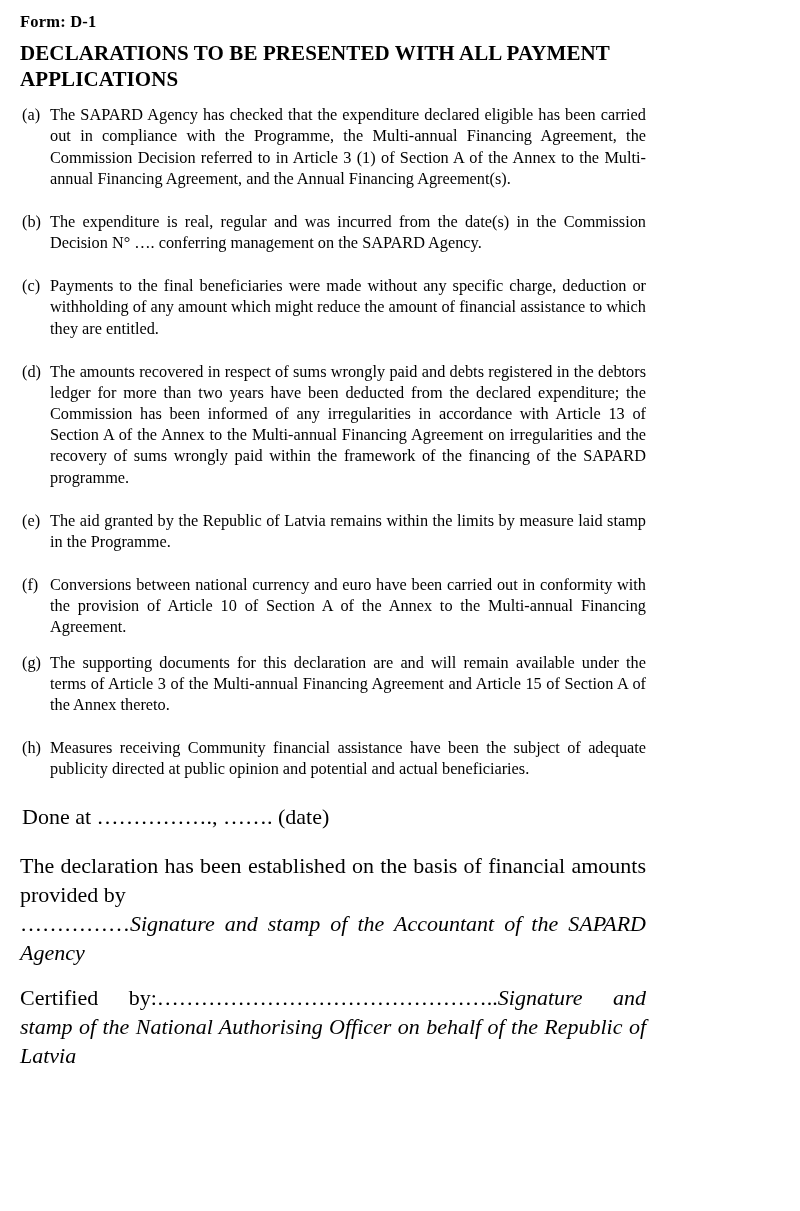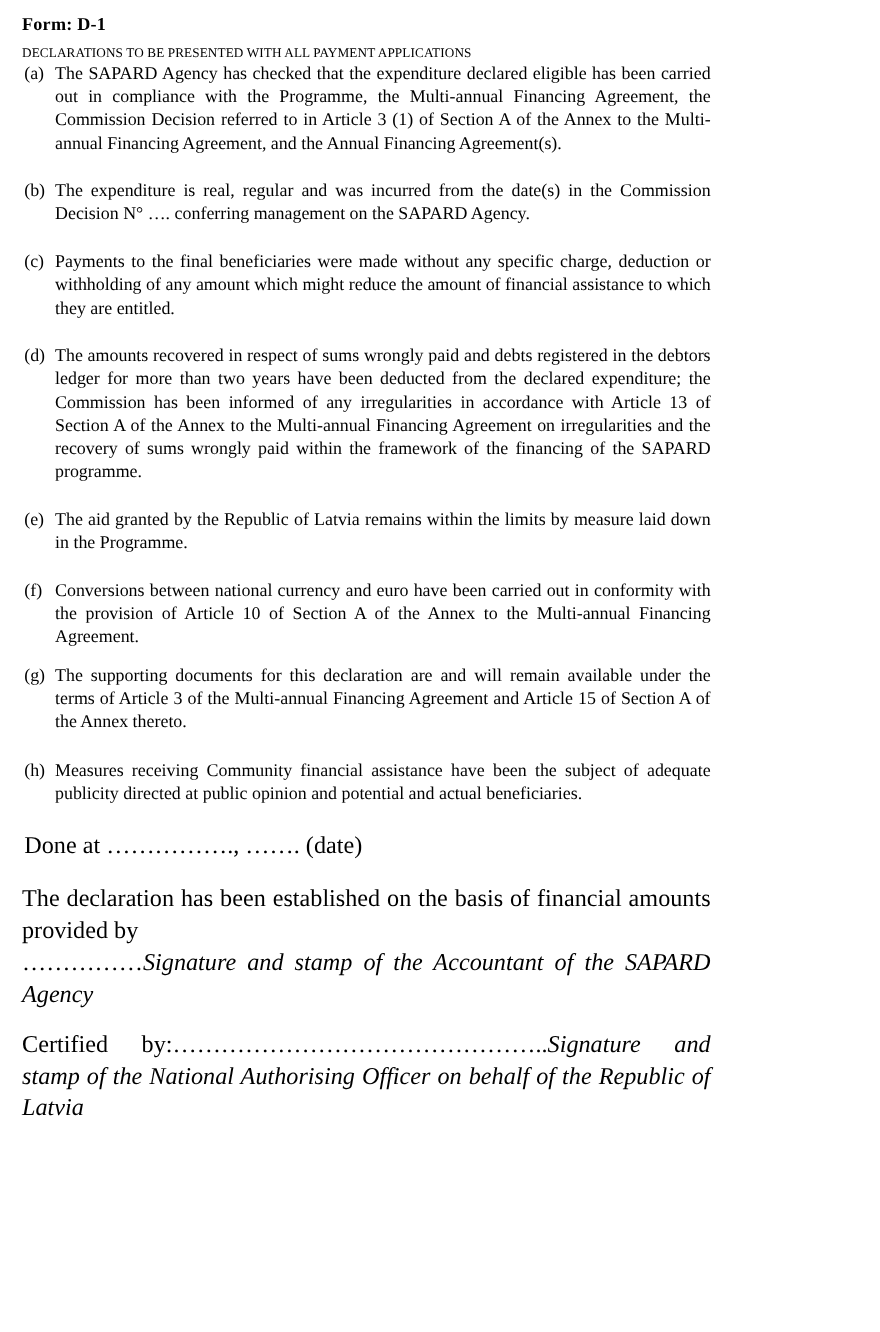--- a/index.html
+++ b/index.html
@@ -20,25 +20,25 @@
     padding: 8px 22px 10px 18px;
     box-sizing: border-box;
   }
   .form-id {
     font-weight: bold;
     font-size: 16.5px;
     letter-spacing: 0.2px;
     margin: 4px 0 9px 2px;
   }
   .doc-title {
-    font-weight: normal;
-    font-size: 12px;
+    font-weight: bold;
+    font-size: 21px;
     line-height: 1.22;
     letter-spacing: 0.1px;
-    margin: 0 0 0 2px;
+    margin: 0 0 12px 2px;
   }
   .doc-subtitle {
     font-weight: bold;
     font-size: 17.5px;
     line-height: 1.22;
     letter-spacing: 0.1px;
     margin: 0 0 18px 2px;
   }
   .clause {
     display: flex;
@@ -111,21 +111,21 @@
     <span class="body">Payments to the final beneficiaries were made without any specific charge, deduction or withholding of any amount which might reduce the amount of financial assistance to which they are entitled.</span>
   </div>
 
   <div class="clause">
     <span class="marker">(d)</span>
     <span class="body">The amounts recovered in respect of sums wrongly paid and debts registered in the debtors ledger for more than two years have been deducted from the declared expenditure; the Commission has been informed of any irregularities in accordance with Article 13 of Section A of the Annex to the Multi-annual Financing Agreement on irregularities and the recovery of sums wrongly paid within the framework of the financing of the SAPARD programme.</span>
   </div>
 
   <div class="clause">
     <span class="marker">(e)</span>
-    <span class="body">The aid granted by the Republic of Latvia remains within the limits by measure laid down in the Programme.</span>
+    <span class="body">The aid granted by the Republic of Latvia remains within the limits by measure laid stamp in the Programme.</span>
   </div>
 
   <div class="clause tight">
     <span class="marker">(f)</span>
     <span class="body">Conversions between national currency and euro have been carried out in conformity with the provision of Article 10 of Section A of the Annex to the Multi-annual Financing Agreement.</span>
   </div>
 
   <div class="clause">
     <span class="marker">(g)</span>
     <span class="body">The supporting documents for this declaration are and will remain available under the terms of Article 3 of the Multi-annual Financing Agreement and Article 15 of Section A of the Annex thereto.</span>

